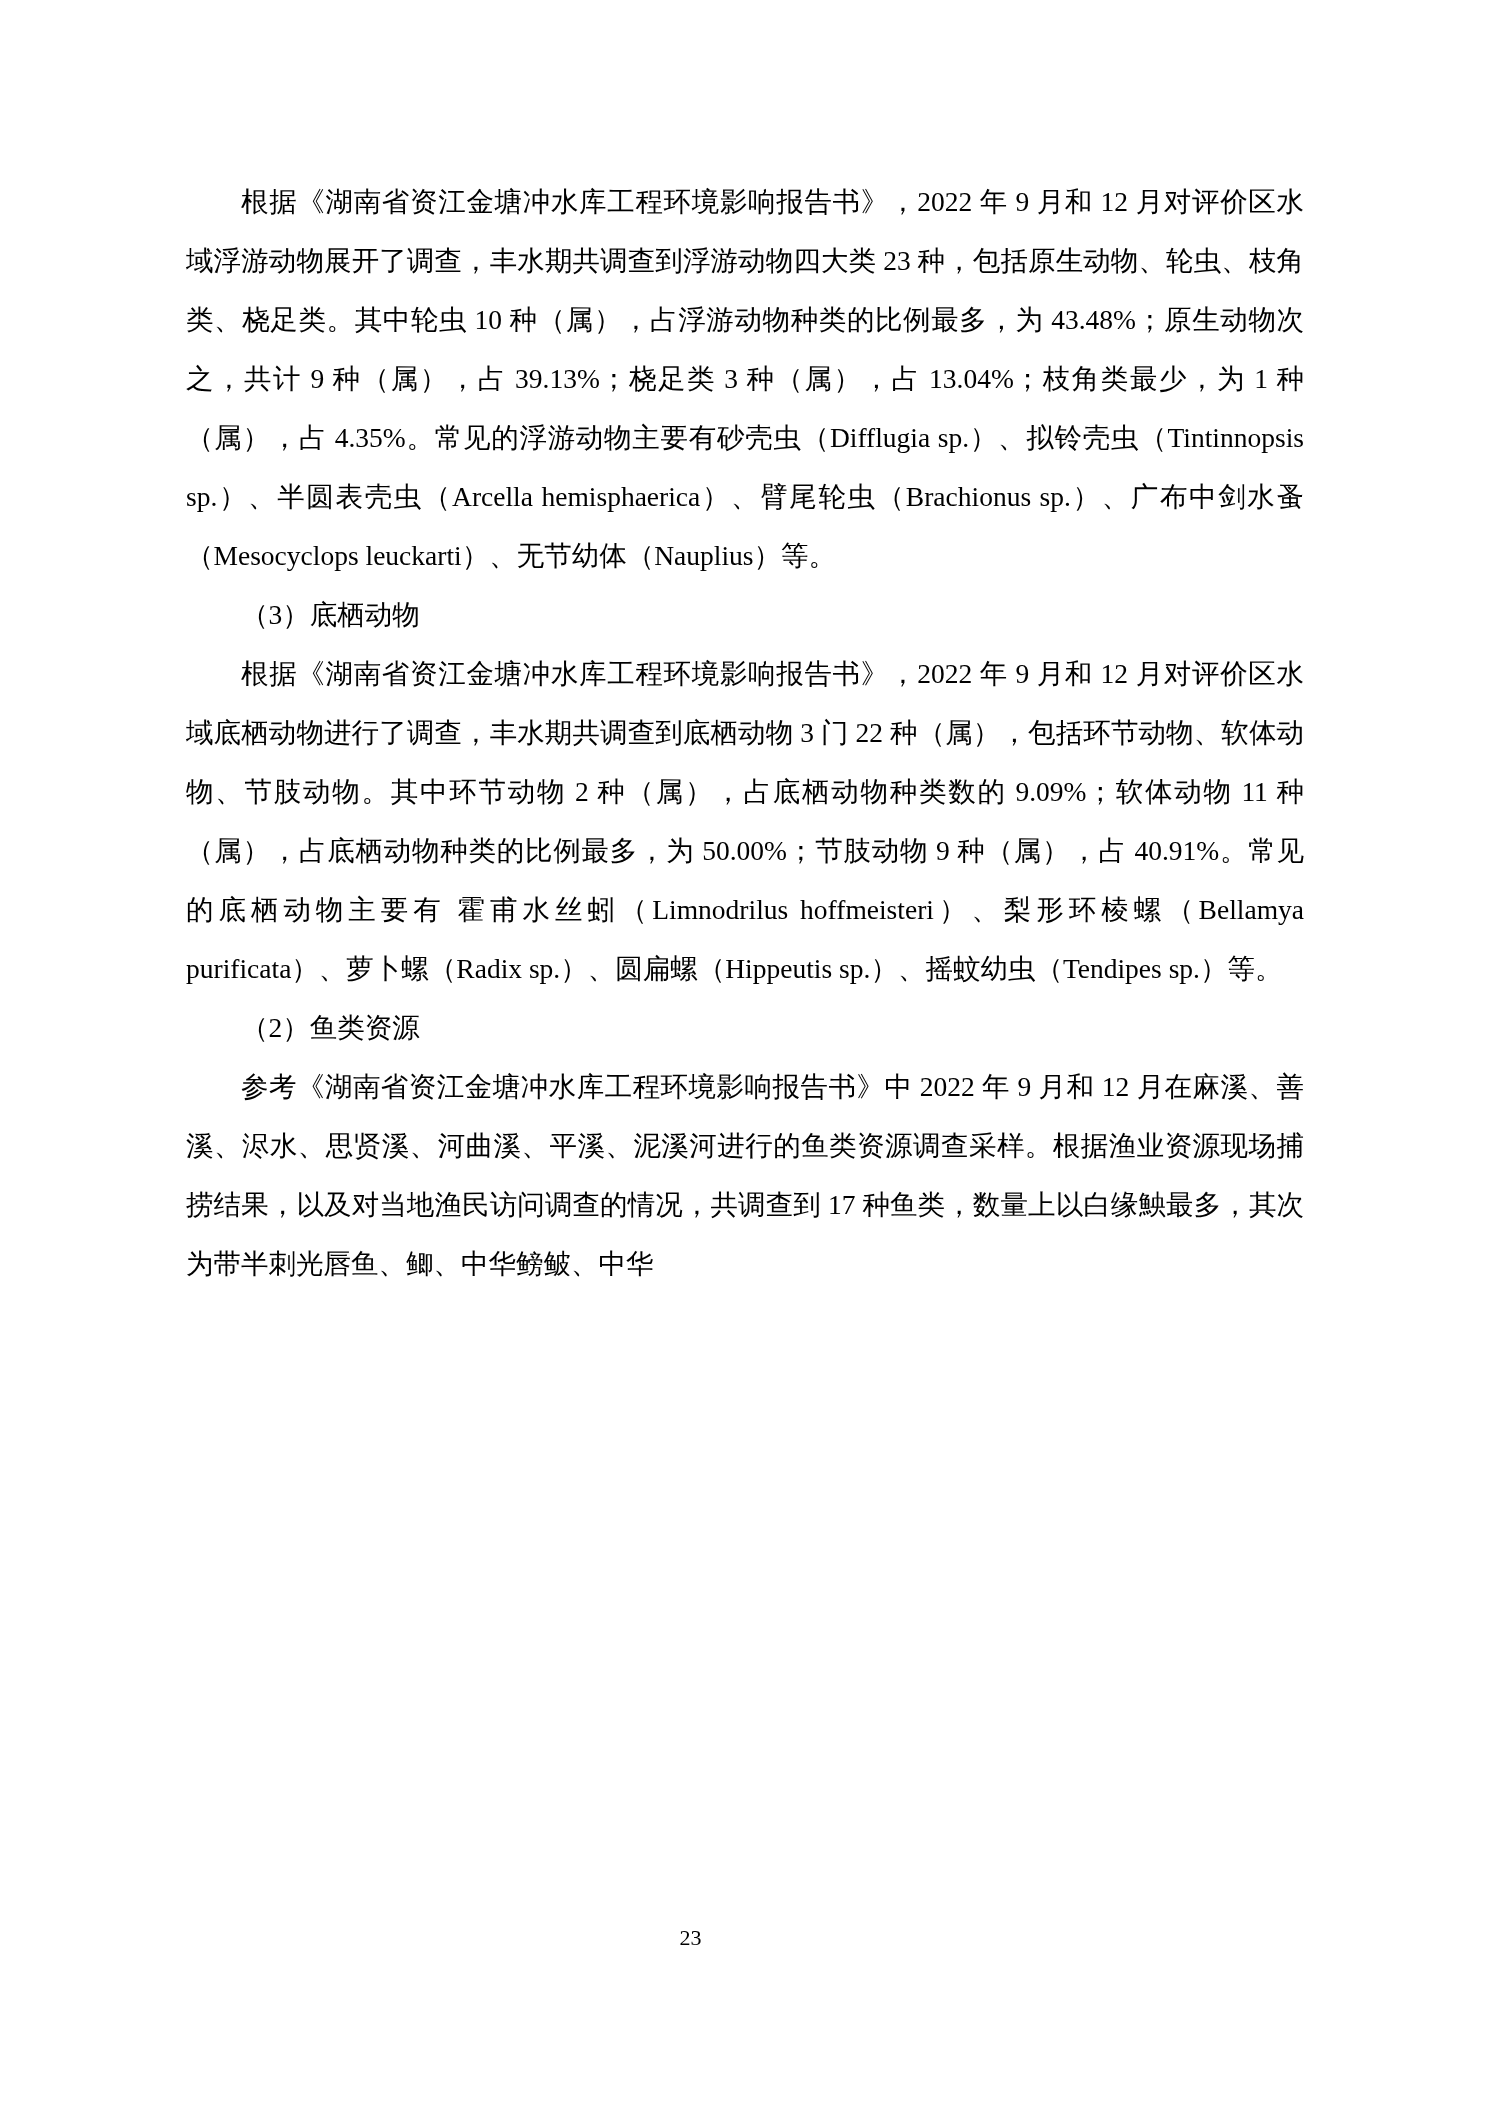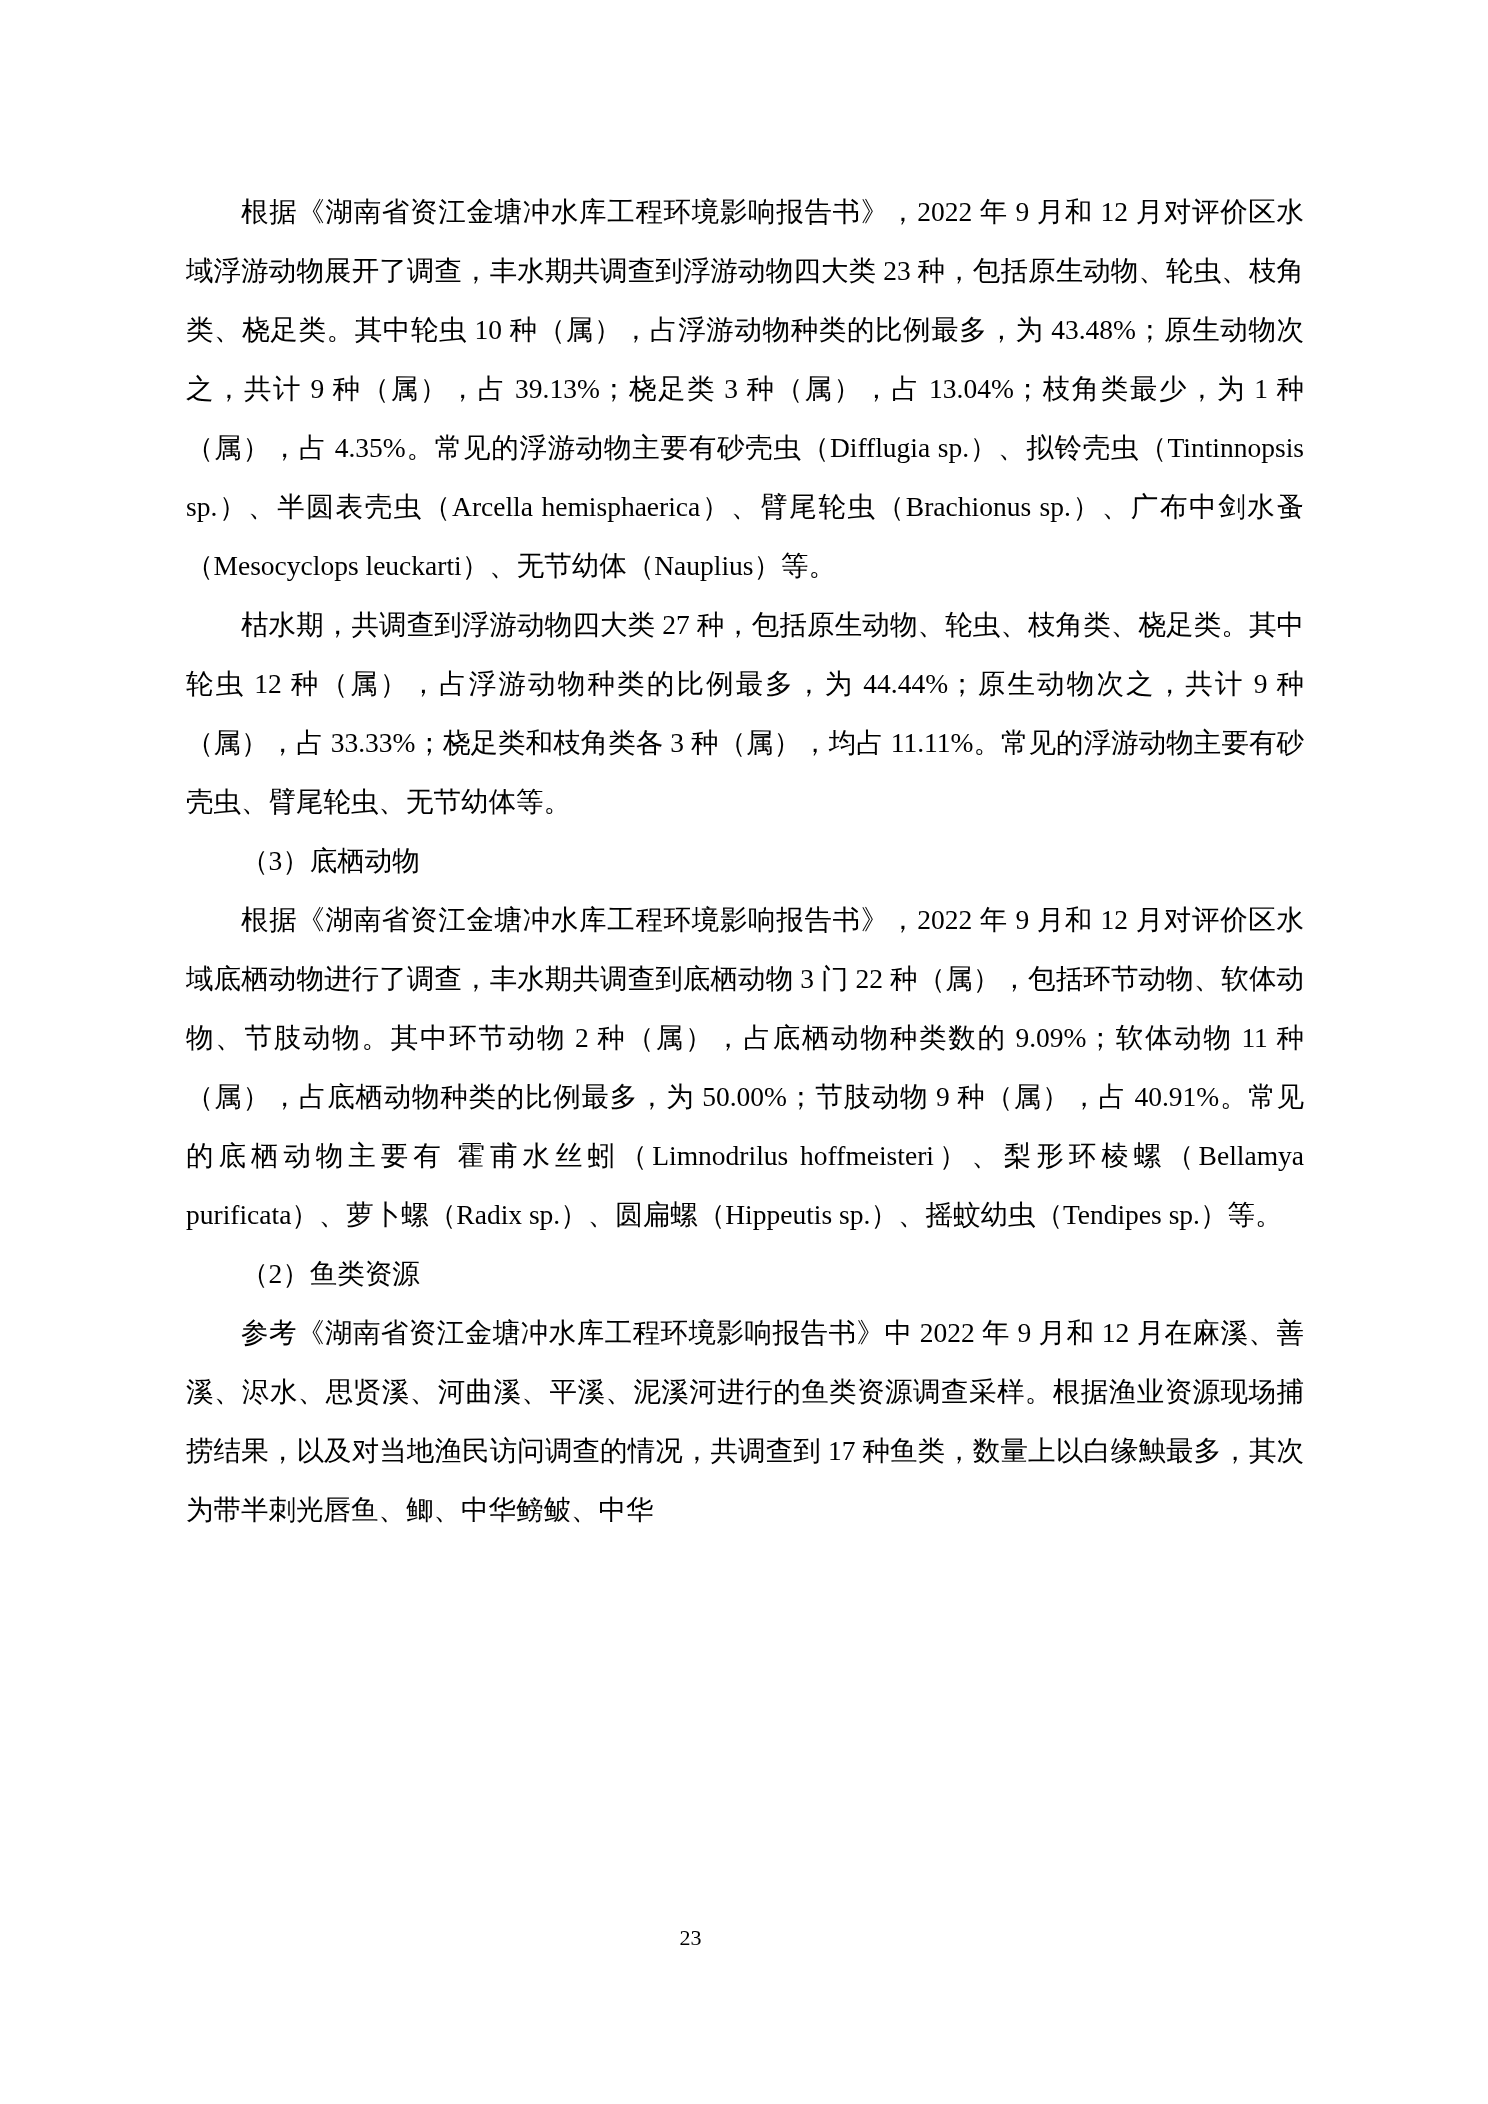--- a/index.html
+++ b/index.html
@@ -13,21 +13,21 @@
     position: relative;
     background: #ffffff;
     box-sizing: border-box;
     font-family: "Liberation Serif", "DejaVu Serif", serif;
     color: #000000;
     overflow: hidden;
   }
   .content {
     position: absolute;
     left: 186px;
-    top: 182px;
+    top: 172px;
     width: 1118px;
   }
   p.para {
     margin: 0 0 0 0;
     font-size: 27.5px;
     line-height: 59px;
     text-align: justify;
     text-justify: inter-ideograph;
     text-align-last: left;
     letter-spacing: 0px;
@@ -43,20 +43,19 @@
     font-family: "Liberation Serif", "DejaVu Serif", serif;
     color: #000000;
   }
 </style>
 </head>
 <body>
 
 <div class="page">
   <div class="content">
     <p class="para">根据《湖南省资江金塘冲水库工程环境影响报告书》，2022 年 9 月和 12 月对评价区水域浮游动物展开了调查，丰水期共调查到浮游动物四大类 23 种，包括原生动物、轮虫、枝角类、桡足类。其中轮虫 10 种（属），占浮游动物种类的比例最多，为 43.48%；原生动物次之，共计 9 种（属），占 39.13%；桡足类 3 种（属），占 13.04%；枝角类最少，为 1 种（属），占 4.35%。常见的浮游动物主要有砂壳虫（Difflugia sp.）、拟铃壳虫（Tintinnopsis sp.）、半圆表壳虫（Arcella hemisphaerica）、臂尾轮虫（Brachionus sp.）、广布中剑水蚤（Mesocyclops leuckarti）、无节幼体（Nauplius）等。</p>
-    <p class="para">枯水期，共调查到浮游动物四大类 27 种，包括原生动物、轮虫、枝角类、桡足类。其中轮虫 12 种（属），占浮游动物种类的比例最多，为 44.44%；原生动物次之，共计 9 种（属），占 33.33%；桡足类和枝角类各 3 种（属），均占 11.11%。常见的浮游动物主要有砂壳虫、臂尾轮虫、无节幼体等。</p>
     <p class="para">（3）底栖动物</p>
     <p class="para">根据《湖南省资江金塘冲水库工程环境影响报告书》，2022 年 9 月和 12 月对评价区水域底栖动物进行了调查，丰水期共调查到底栖动物 3 门 22 种（属），包括环节动物、软体动物、节肢动物。其中环节动物 2 种（属），占底栖动物种类数的 9.09%；软体动物 11 种（属），占底栖动物种类的比例最多，为 50.00%；节肢动物 9 种（属），占 40.91%。常见的底栖动物主要有 霍甫水丝蚓（Limnodrilus hoffmeisteri）、梨形环棱螺（Bellamya purificata）、萝卜螺（Radix sp.）、圆扁螺（Hippeutis sp.）、摇蚊幼虫（Tendipes sp.）等。</p>
     <p class="para">（2）鱼类资源</p>
     <p class="para">参考《湖南省资江金塘冲水库工程环境影响报告书》中 2022 年 9 月和 12 月在麻溪、善溪、浕水、思贤溪、河曲溪、平溪、泥溪河进行的鱼类资源调查采样。根据渔业资源现场捕捞结果，以及对当地渔民访问调查的情况，共调查到 17 种鱼类，数量上以白缘䱀最多，其次为带半刺光唇鱼、鲫、中华鳑鲏、中华</p>
   </div>
   <div class="footer">23</div>
 </div>
 
 </body></html>

